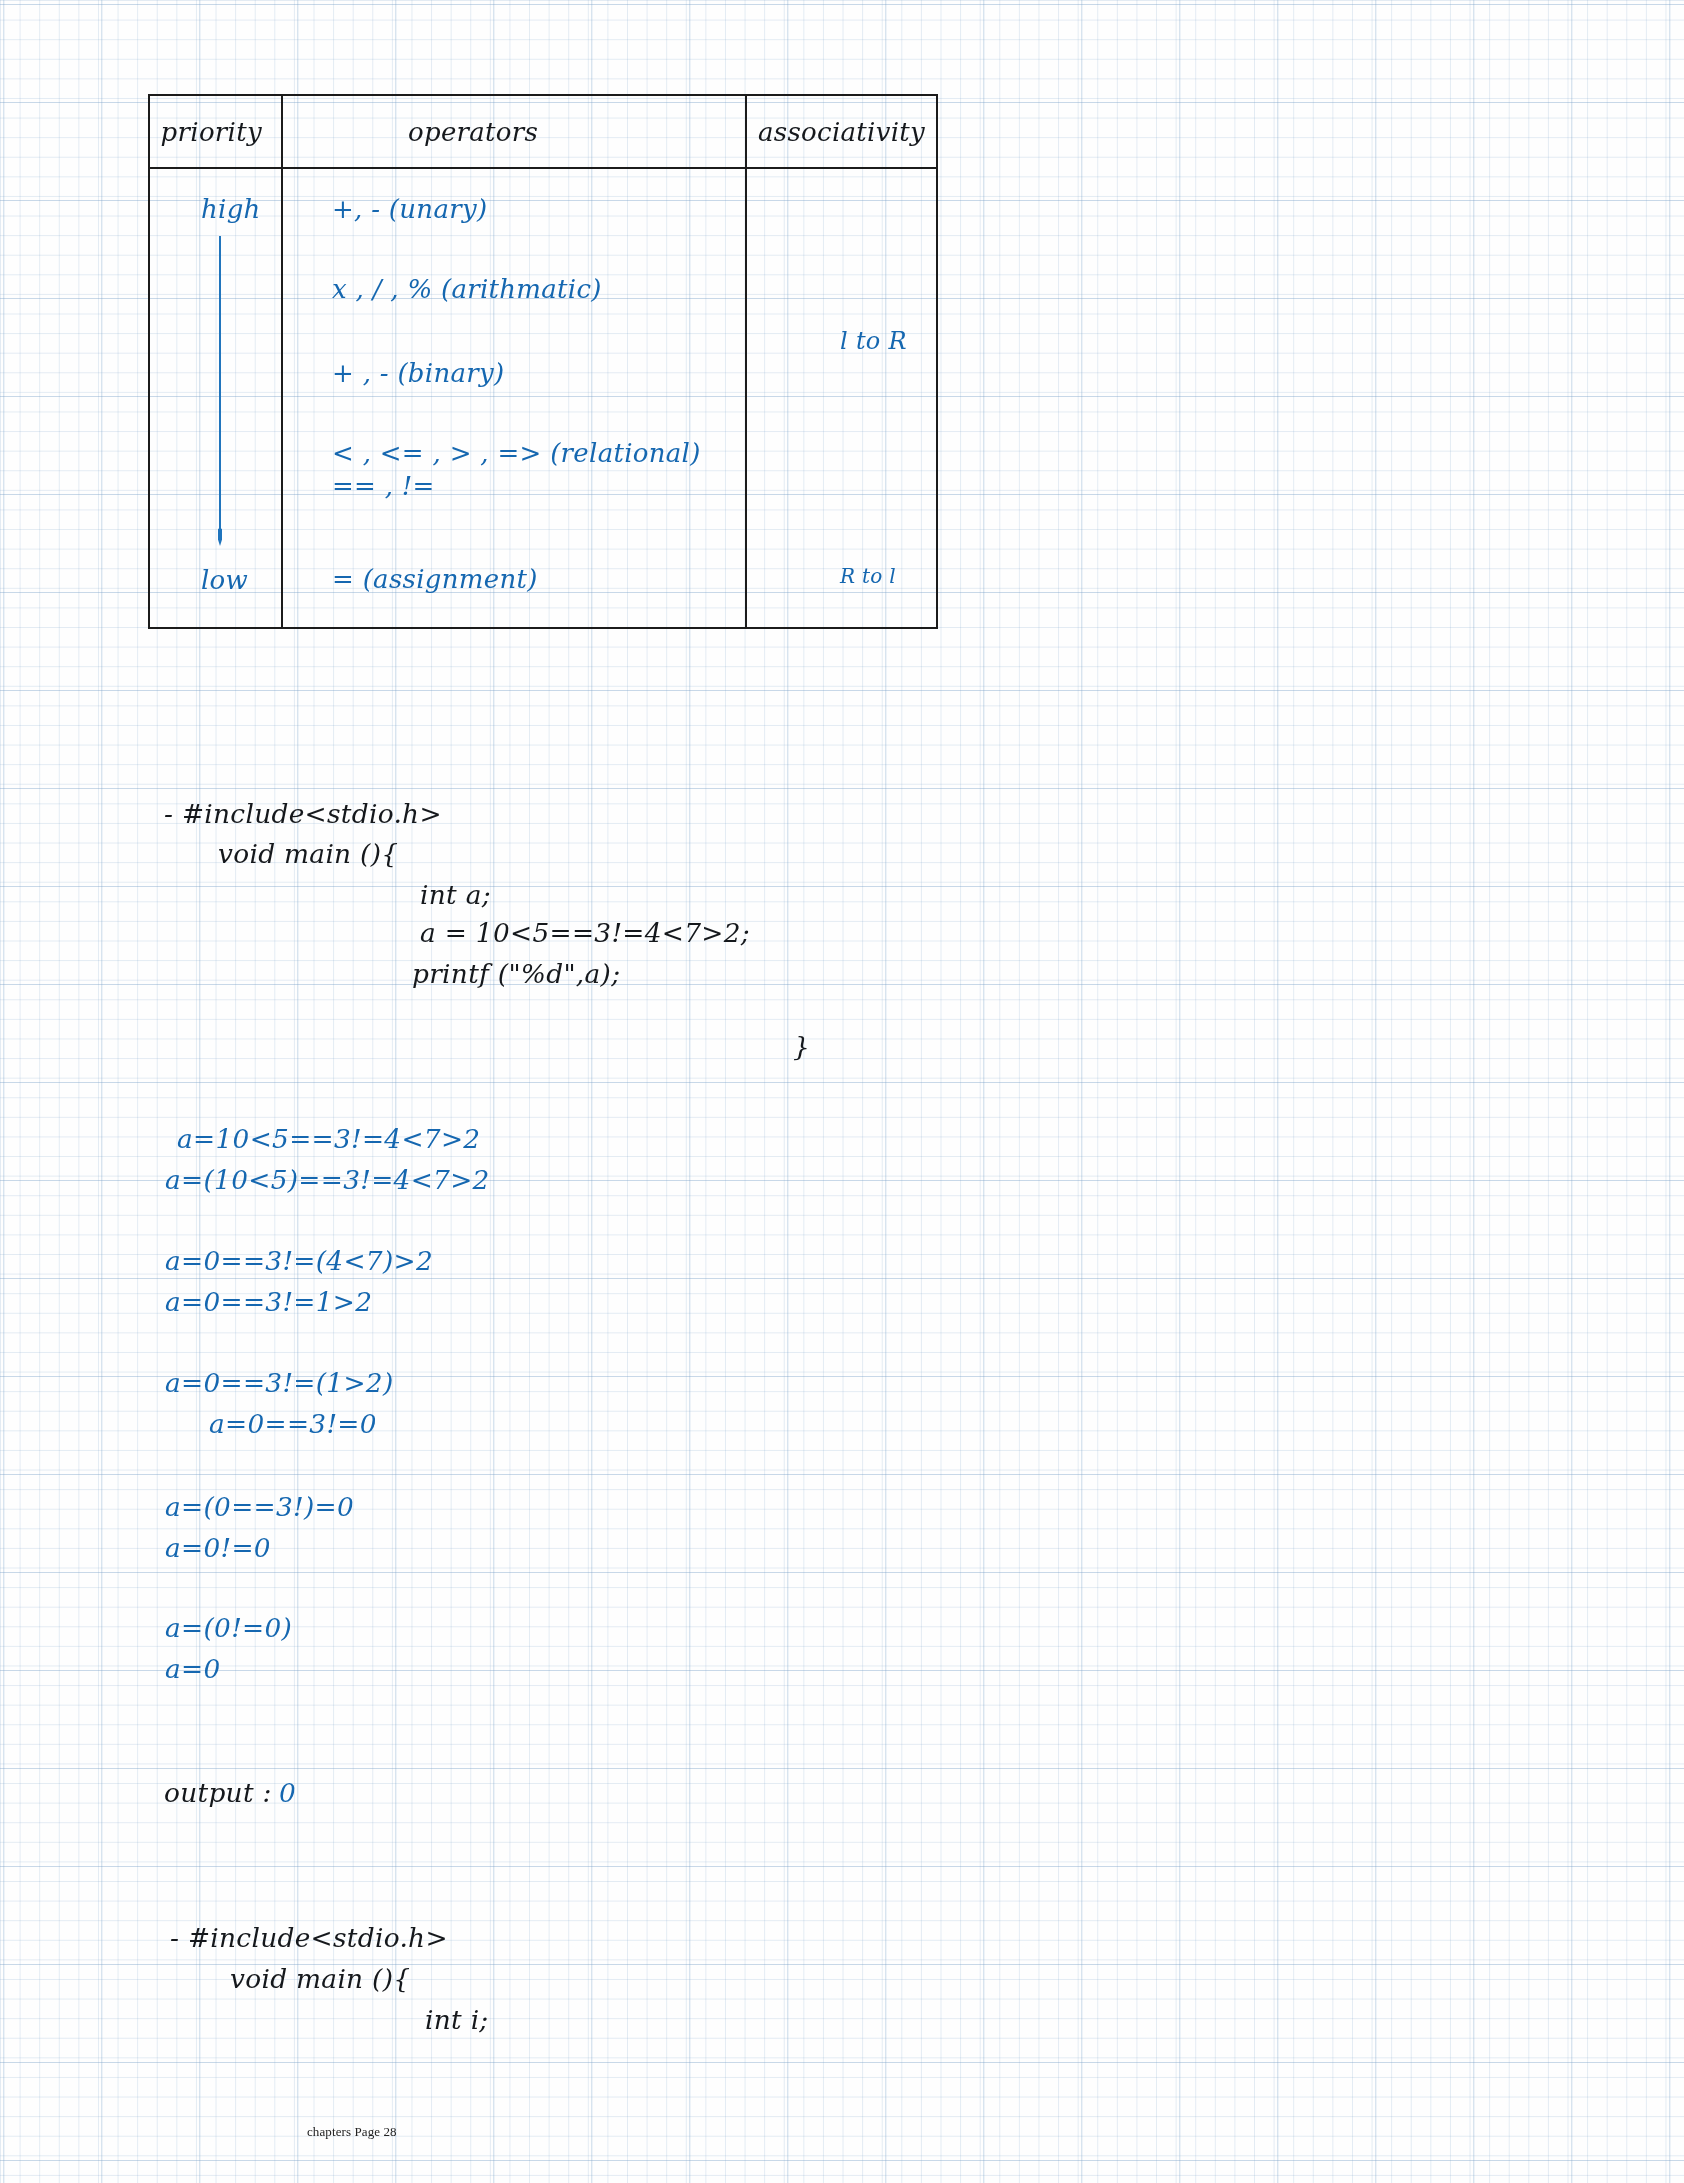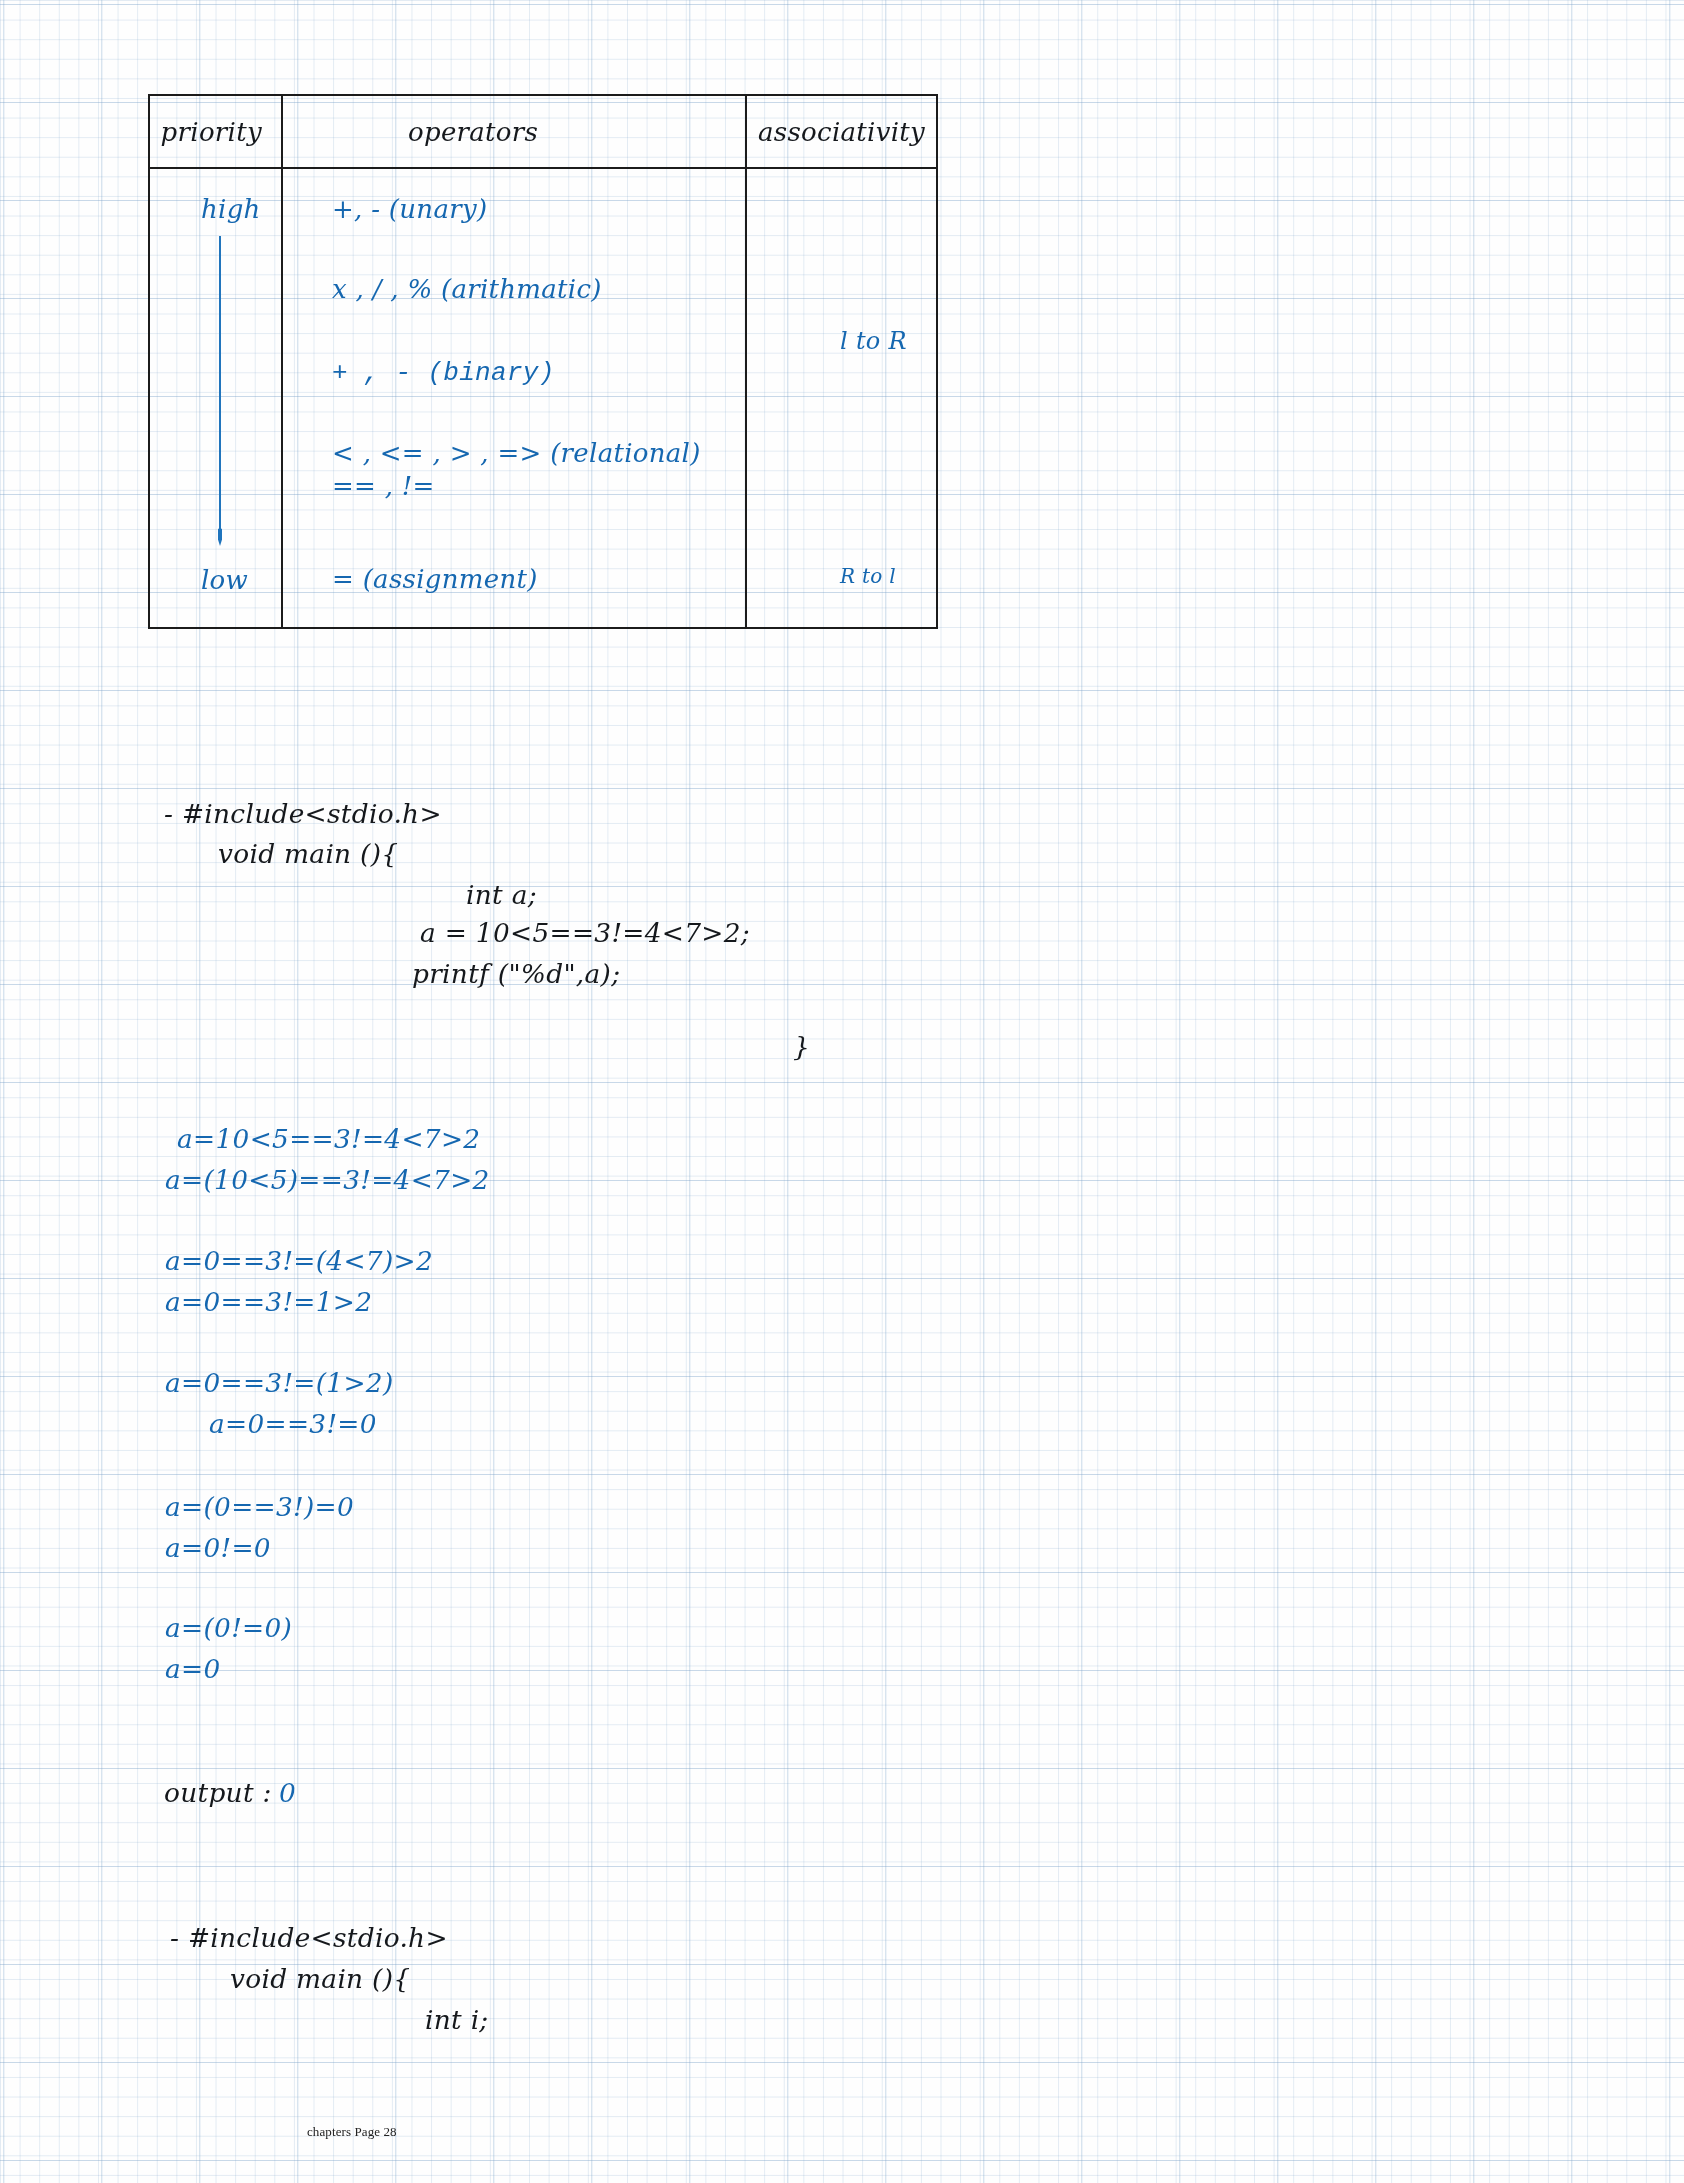--- a/index.html
+++ b/index.html
@@ -116,37 +116,37 @@
 
   <div class="th hand black" style="left: 10.6px; top: 21px;">priority</div>
   <div class="th hand black" style="left: 258px; top: 21px;">operators</div>
   <div class="th hand black" style="left: 608px; top: 21px;">associativity</div>
 
   <div class="cell hand blue" style="left: 28px; top: 98px;">high</div>
   <div class="cell hand blue" style="left: 28px; top: 469px;">low</div>
 
   <div class="cell hand blue" style="left: 159px; top: 98px;">+, - (unary)</div>
   <div class="cell hand blue" style="left: 159px; top: 178px;">x , / , % (arithmatic)</div>
-  <div class="cell hand blue" style="left: 159px; top: 262px; font-family: Liberation Mono, monospace;">+ , - (binary)</div>
+  <div class="cell hand blue" style="left: 159px; top: 262px;">+ , - (binary)</div>
   <div class="cell hand blue" style="left: 159px; top: 342px;">&lt; , &lt;= , &gt; , =&gt; (relational)</div>
   <div class="cell hand blue" style="left: 159px; top: 375px;">== , !=</div>
   <div class="cell hand blue" style="left: 159px; top: 468px;">= (assignment)</div>
 
   <div class="cell hand blue" style="left: 667px; top: 231px; font-size: 24px;">l to R</div>
   <div class="cell hand blue" style="left: 667px; top: 468px; font-size: 20px;">R to l</div>
 </div>
 
 <svg id="priority-arrow" viewBox="0 0 6 470">
   <line x1="3" y1="0" x2="3" y2="452" stroke="#1f74bd" stroke-width="3"></line>
   <polygon points="3,470 -5,444 11,444" fill="#1f74bd"></polygon>
 </svg>
 
 <div class="line hand black" style="left: 164px; top: 798px;">- #include&lt;stdio.h&gt;</div>
 <div class="line hand black" style="left: 218px; top: 838px;">void main (){</div>
-<div class="line hand black" style="left: 420px; top: 879px; margin-left: 46px;">int a;</div>
+<div class="line hand black" style="left: 420px; top: 879px;">int a;</div>
 <div class="line hand black" style="left: 420px; top: 917px;">a = 10&lt;5==3!=4&lt;7&gt;2;</div>
 <div class="line hand black" style="left: 412px; top: 958px;">printf ("%d",a);</div>
 <div class="line hand black" style="left: 793px; top: 1031px;">}</div>
 
 <div class="line hand blue" style="left: 165px; top: 1123px; margin-left: 12px;">a=10&lt;5==3!=4&lt;7&gt;2</div>
 <div class="line hand blue" style="left: 165px; top: 1164px;">a=(10&lt;5)==3!=4&lt;7&gt;2</div>
 
 <div class="line hand blue" style="left: 165px; top: 1245px;">a=0==3!=(4&lt;7)&gt;2</div>
 <div class="line hand blue" style="left: 165px; top: 1286px;">a=0==3!=1&gt;2</div>
 

